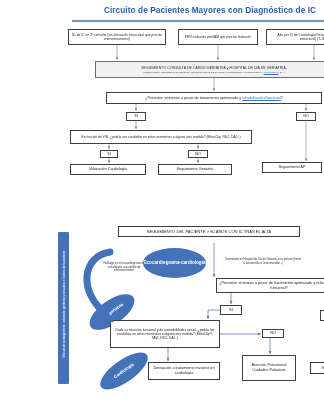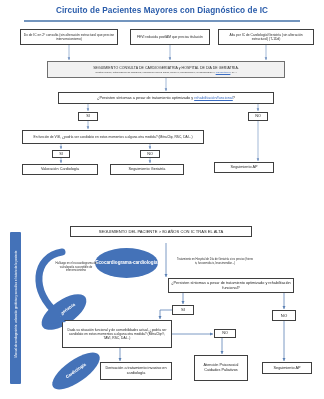--- a/index.html
+++ b/index.html
@@ -3,21 +3,21 @@
 <meta charset="utf-8">
 <style>
   html,body{margin:0;padding:0;}
   body{
     width:324px;height:399px;
     background:#ffffff;
     font-family:"Liberation Sans", sans-serif;
     position:relative;
     overflow:hidden;
   }
-  .diagram{position:absolute;inset:0;}
+  .diagram{position:absolute;inset:0;margin-left:48px;}
   svg.wires{position:absolute;left:0;top:0;width:324px;height:399px;pointer-events:none;}
 
   
   .title{
     position:absolute;left:0;top:6px;width:324px;
     text-align:center;
     font-size:8.2px;font-weight:bold;color:#2a5caa;
     letter-spacing:.1px;
   }
   .title-rule{

